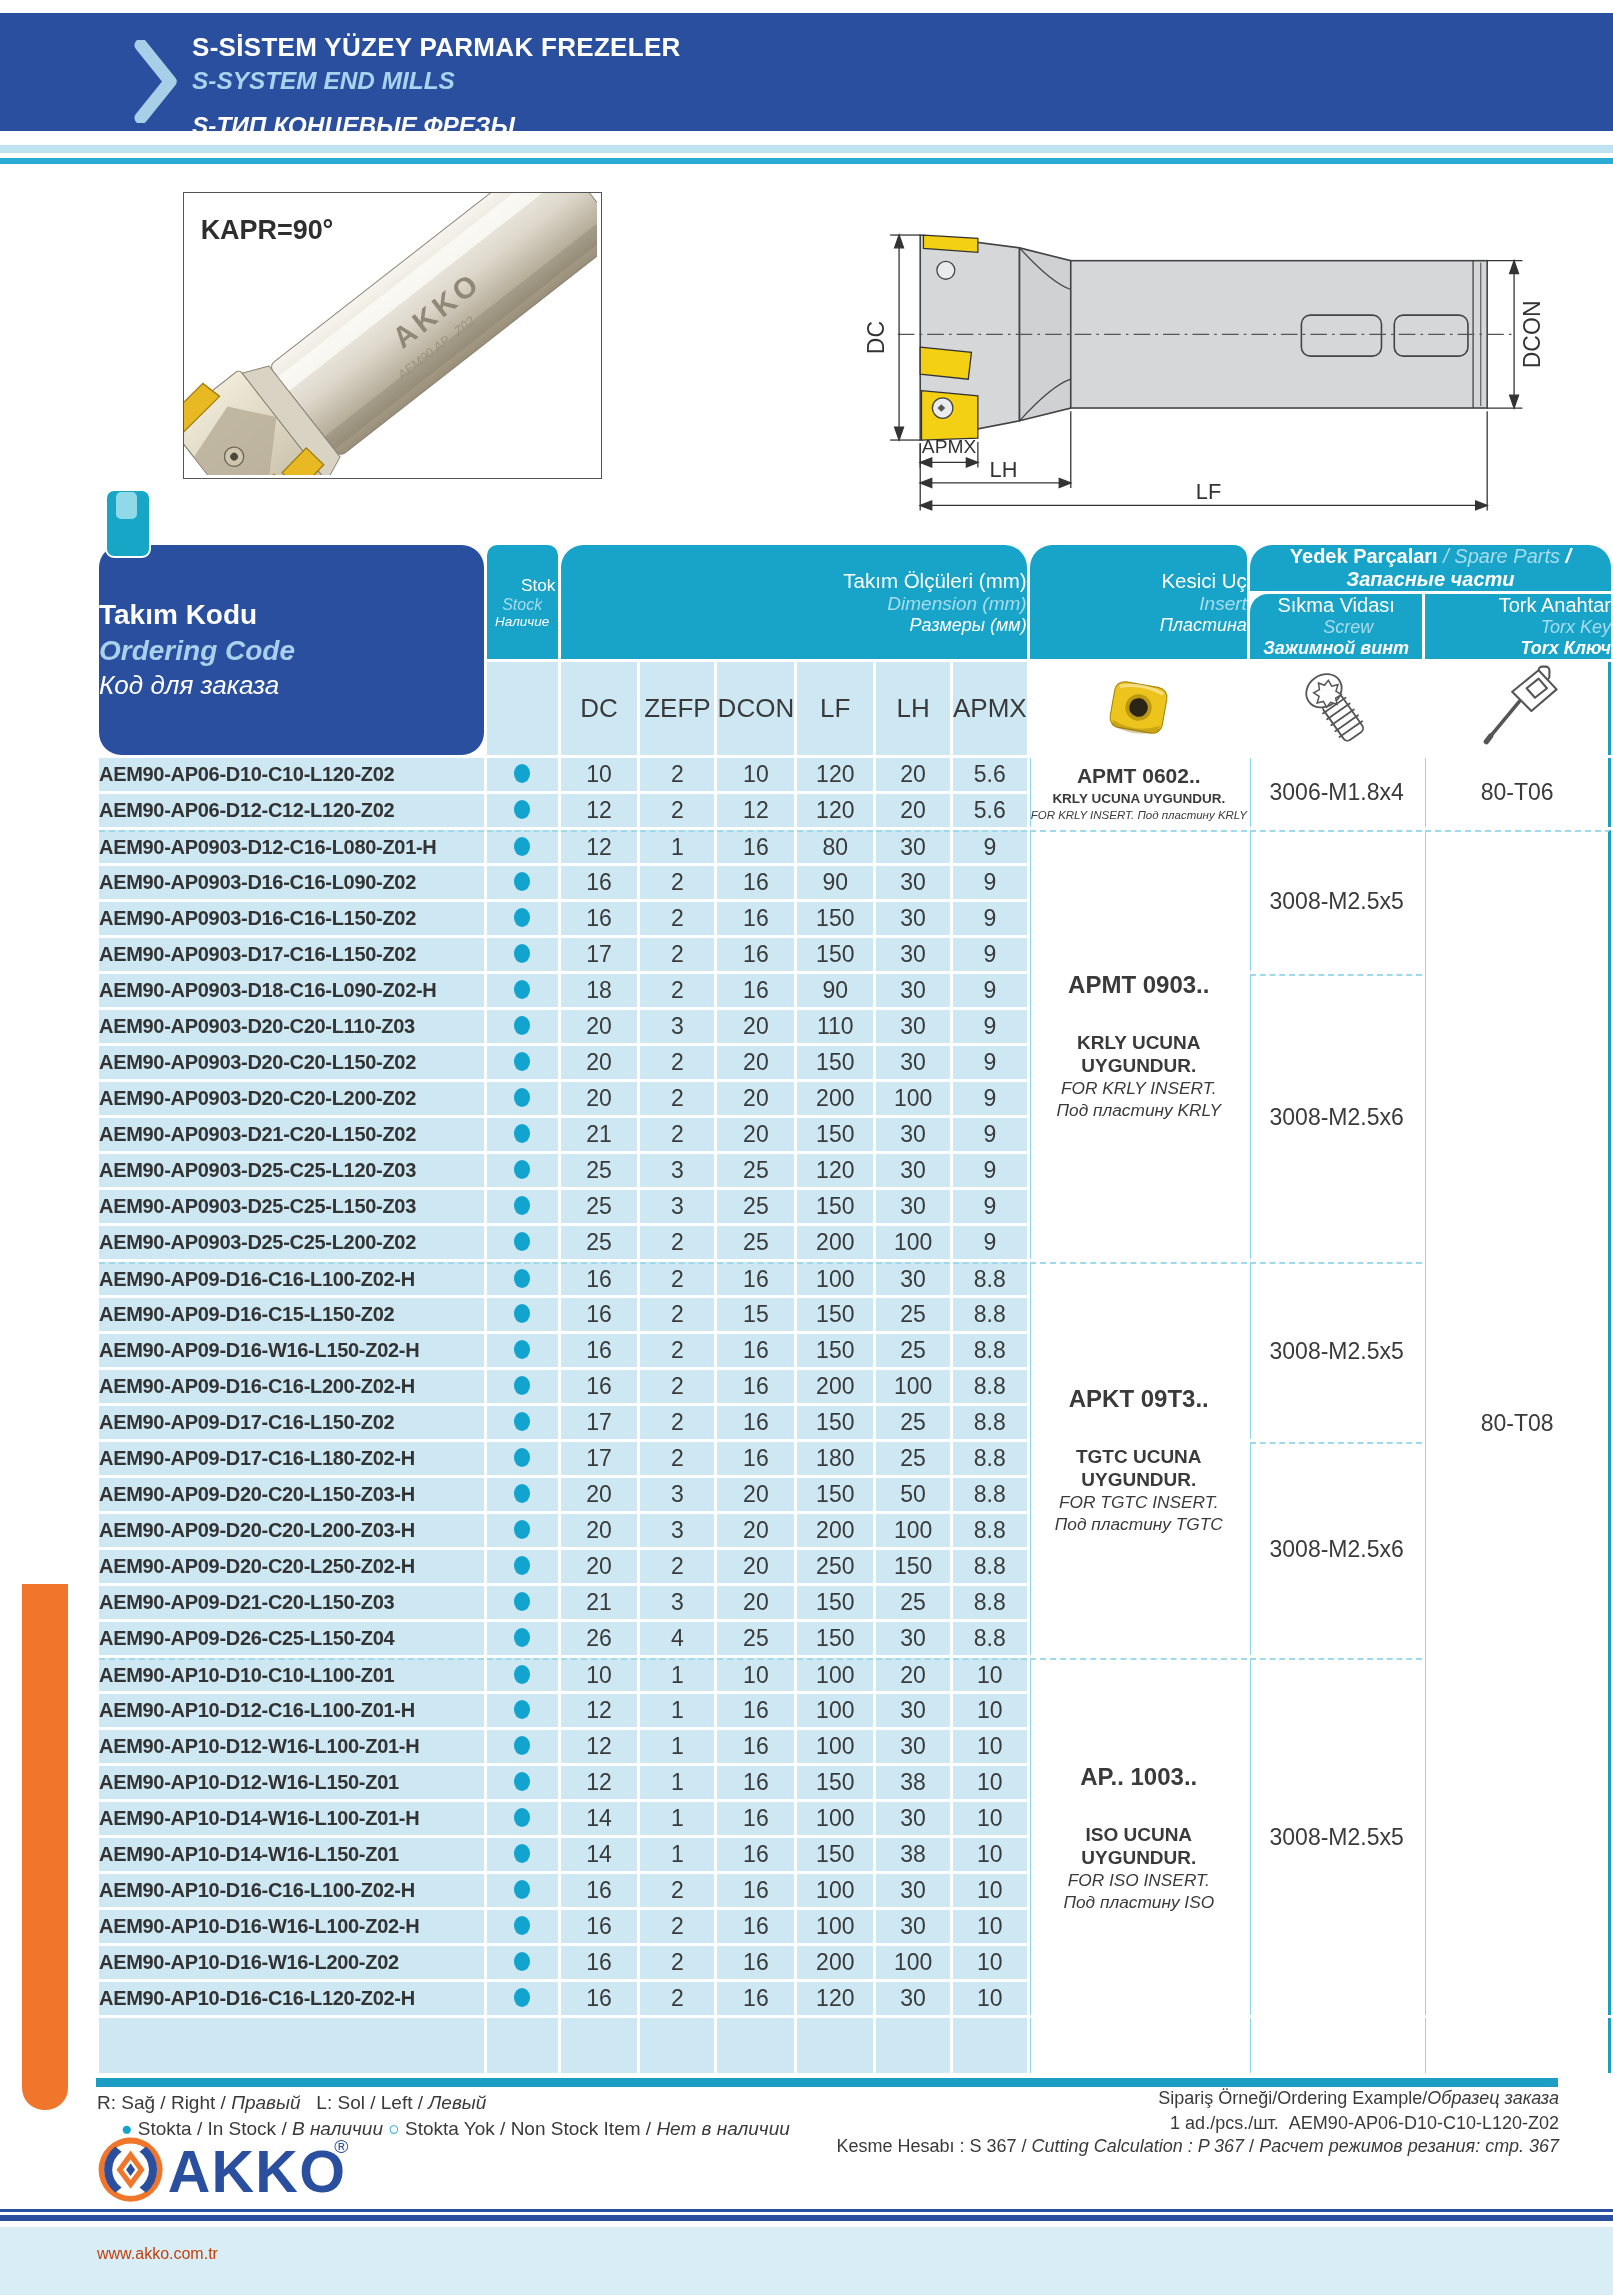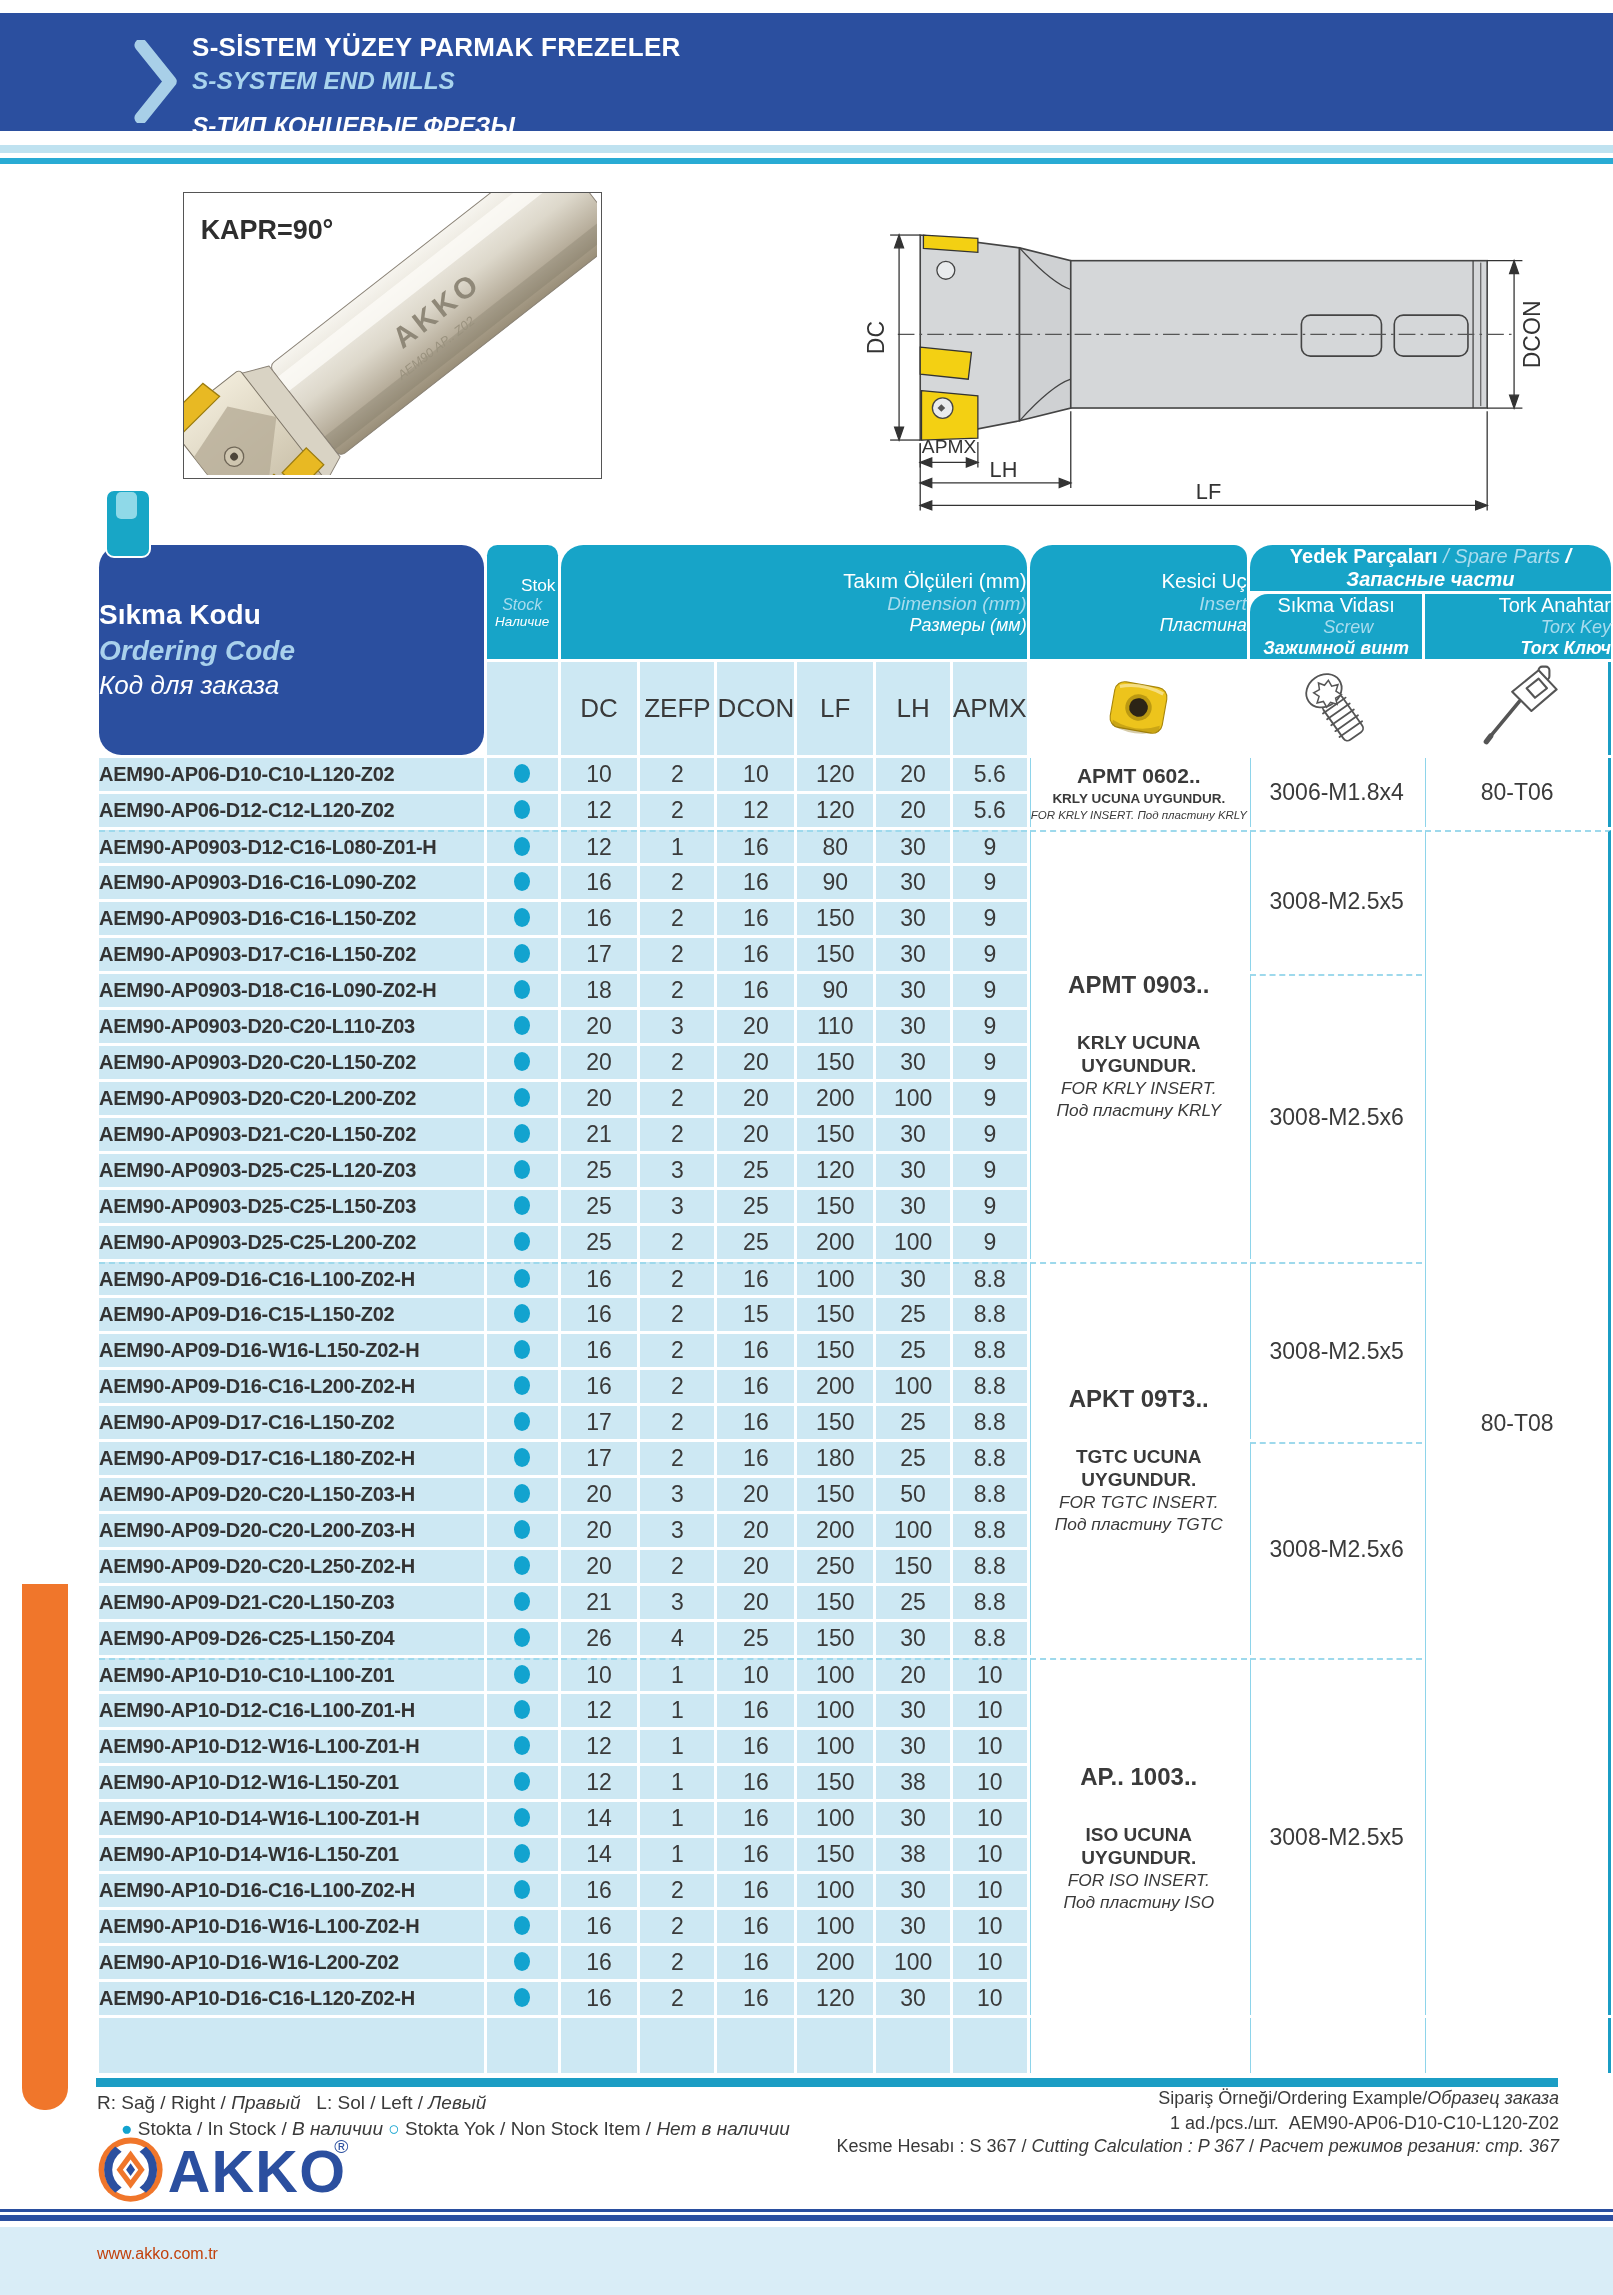--- a/index.html
+++ b/index.html
@@ -218,21 +218,21 @@
       <col style="width:76px">
       <col style="width:74px">
       <col style="width:65px">
     <col style="width:164px">
       <col style="width:173px">
       <col style="width:186px">
   </colgroup>
   <thead>
     <tr style="height:38px">
       <th class="codehead" rowspan="3">
-        <div class="l1">Sıkma Kodu</div>
+        <div class="l1">Takım Kodu</div>
         <div class="l2">Ordering Code</div>
         <div class="l3">Код для заказа</div>
       </th>
       <th class="panel stockhead" rowspan="2">
         <div class="a">Stok</div>
         <div class="b">Stock</div>
         <div class="c">Наличие</div>
       </th>
       <th class="panel dimshead" colspan="6" rowspan="2">
         <div class="a">Takım Ölçüleri (mm)</div>

